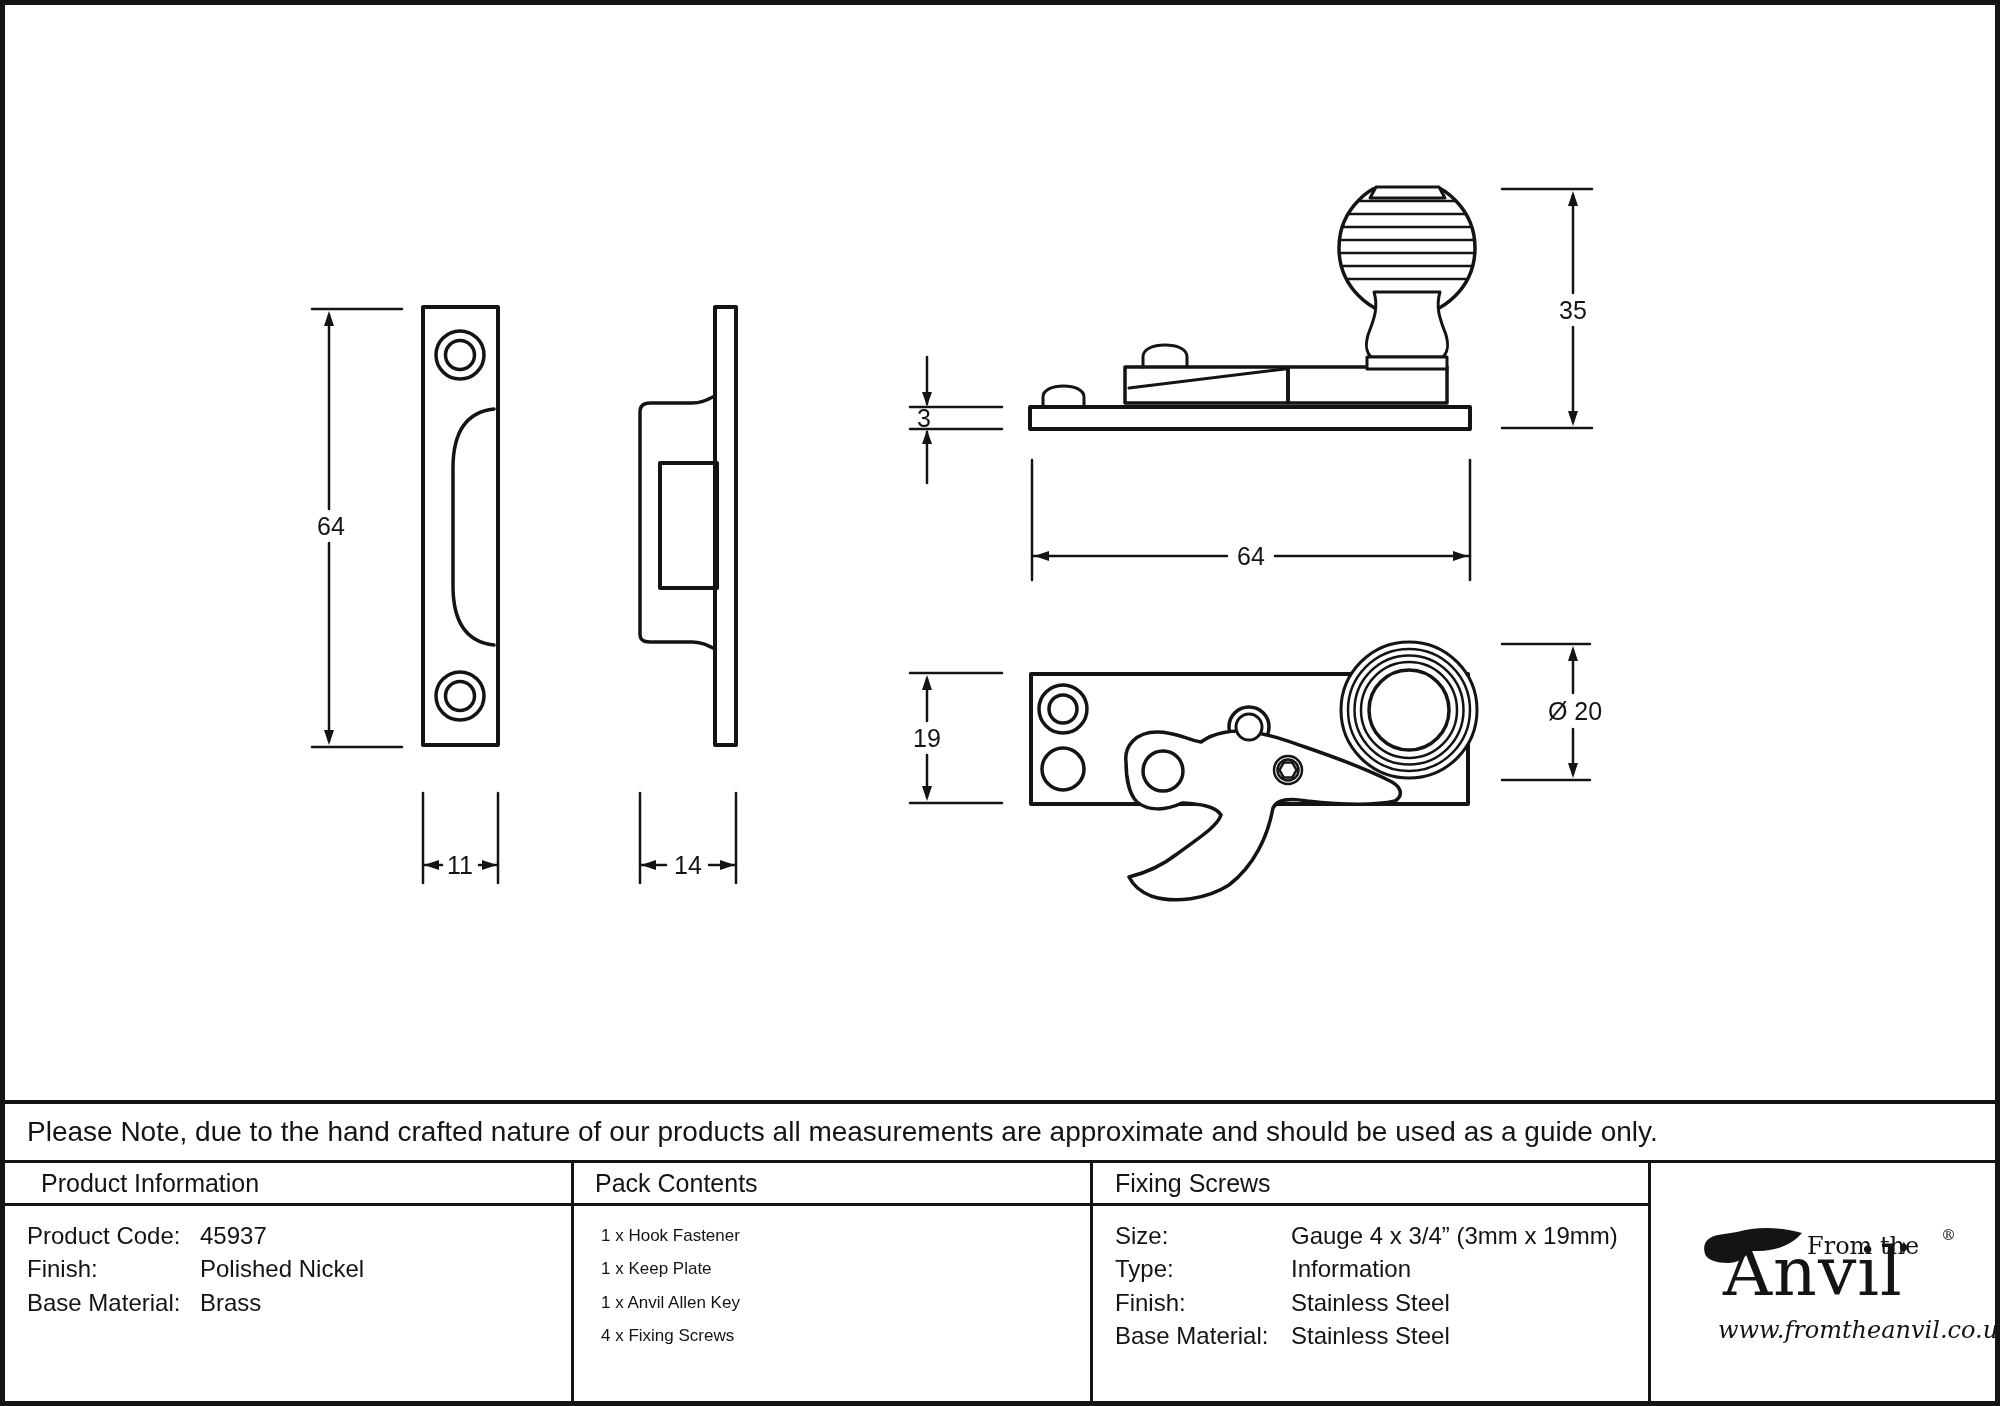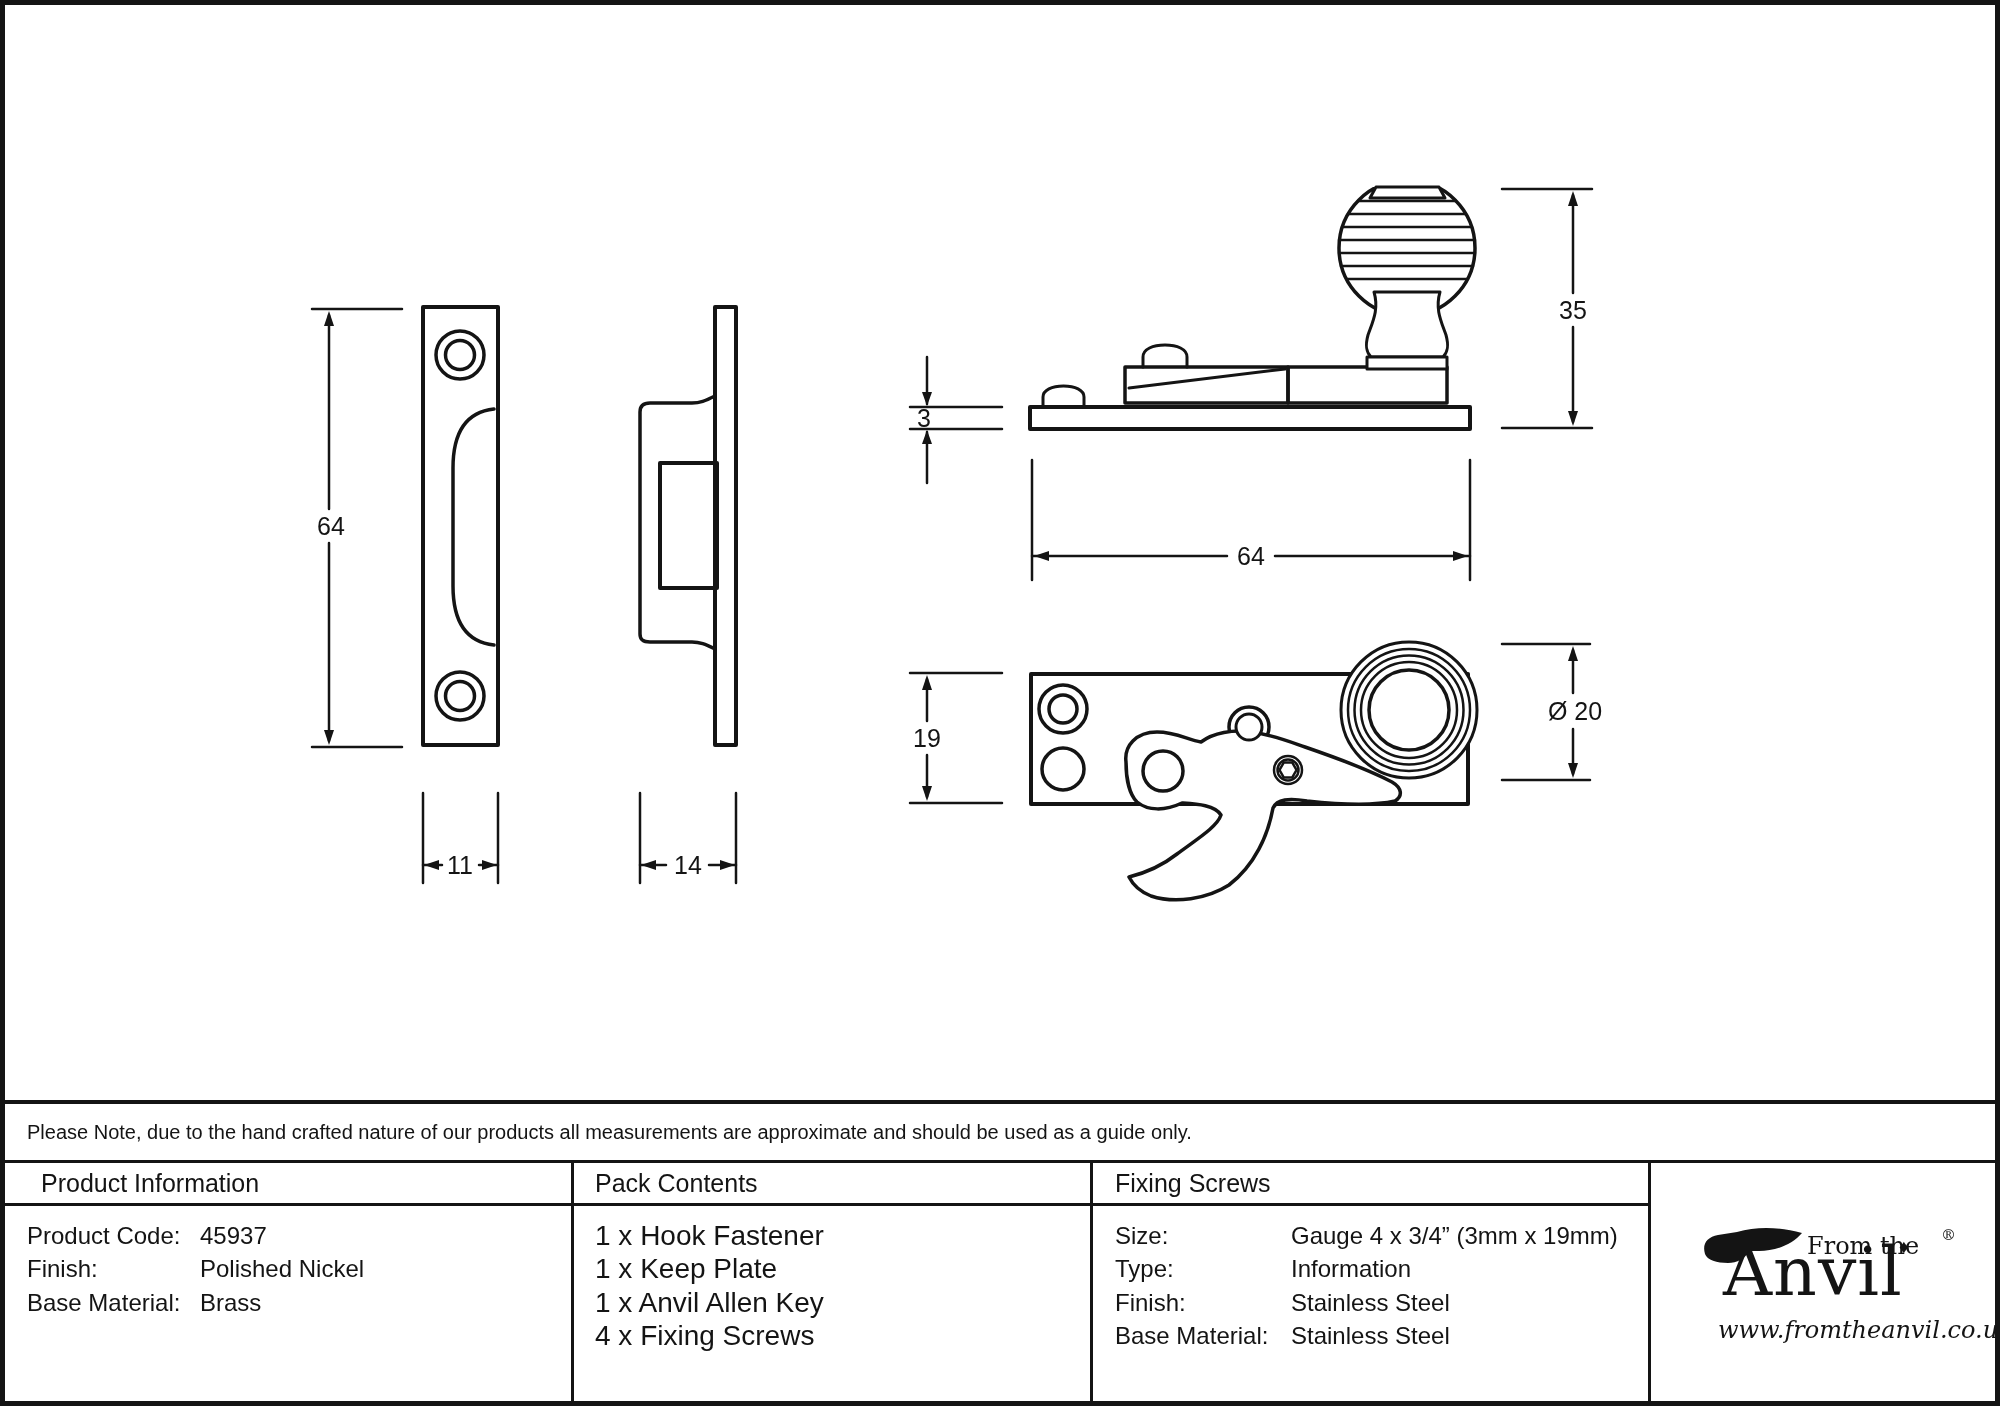--- a/index.html
+++ b/index.html
@@ -3,27 +3,27 @@
 <meta charset="utf-8">
 <style>
   html,body{margin:0;padding:0;background:#e8e8e8;}
   #page{
     position:relative;width:2000px;height:1406px;background:#ffffff;
     border:5px solid #141414;box-sizing:border-box;overflow:hidden;
     font-family:"Liberation Sans", sans-serif;color:#141414;
   }
   #drawing-svg{position:absolute;left:0;top:0;}
   .hline,.vline{position:absolute;background:#141414;}
-  .cell-text{position:absolute;display:flex;align-items:center;font-size:20px;}
+  .cell-text{position:absolute;display:flex;align-items:center;font-size:28px;}
   .tbl-header{font-size:25px;}
   .spec-rows{position:absolute;}
   .spec-row{display:flex;height:33.5px;align-items:center;font-size:24px;}
   .spec-label{width:173px;flex:none;}
   .fix-label{width:176px;flex:none;}
-  .pack-item{height:33.5px;display:flex;align-items:center;font-size:28px;}
+  .pack-item{height:33.5px;display:flex;align-items:center;font-size:17px;margin-left:6px;}
   svg text{font-family:"Liberation Sans", sans-serif;fill:#141414;}
   
   #logo{position:absolute;left:1652px;top:1163px;width:343px;height:238px;}
   .logo-wrap{position:absolute;left:46px;top:62px;width:260px;height:130px;}
   .logo-anvil-word{position:absolute;left:20px;top:8px;font-family:"DejaVu Serif", serif;font-size:68px;line-height:1;letter-spacing:1px;}
   .logo-fromthe{position:absolute;left:104px;top:2px;font-family:"DejaVu Serif", serif;font-size:24px;}
   .logo-diamond{position:absolute;left:196px;top:6px;font-size:19px;}
   .logo-reg{position:absolute;left:238px;top:-4px;font-family:"DejaVu Serif", serif;font-size:15px;}
   .logo-url{position:absolute;left:15px;top:86px;font-family:"DejaVu Serif", serif;font-style:italic;font-size:24px;letter-spacing:0px;white-space:nowrap;}
   .logo-icon{position:absolute;left:-4px;top:-4px;}

